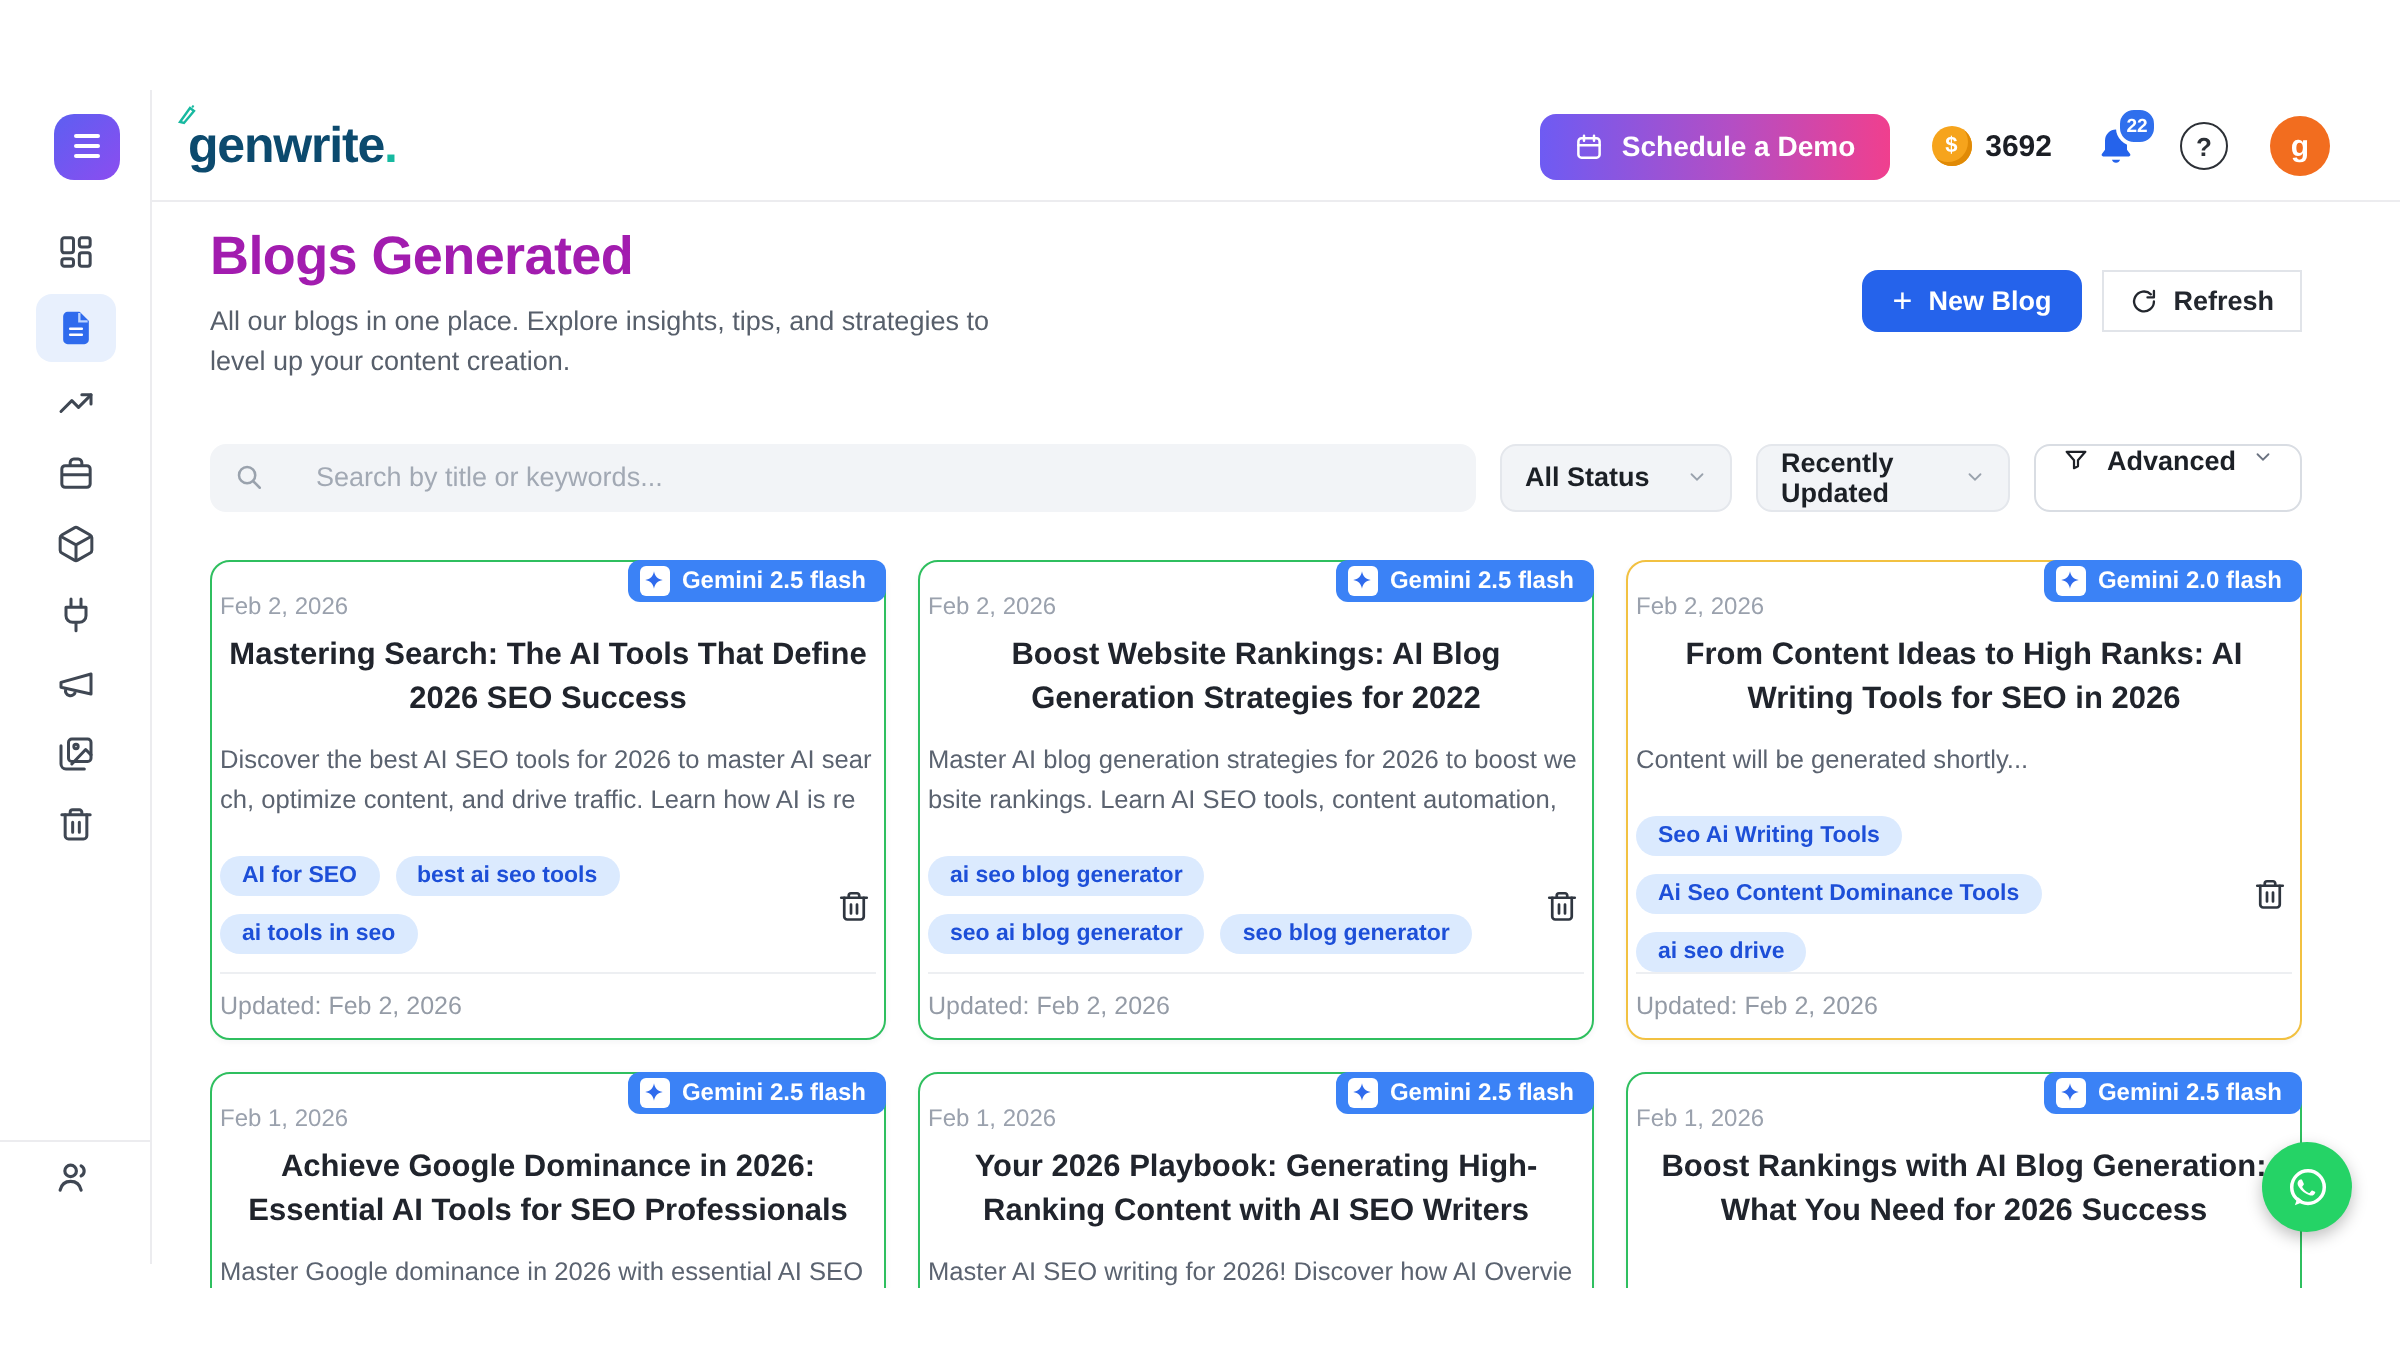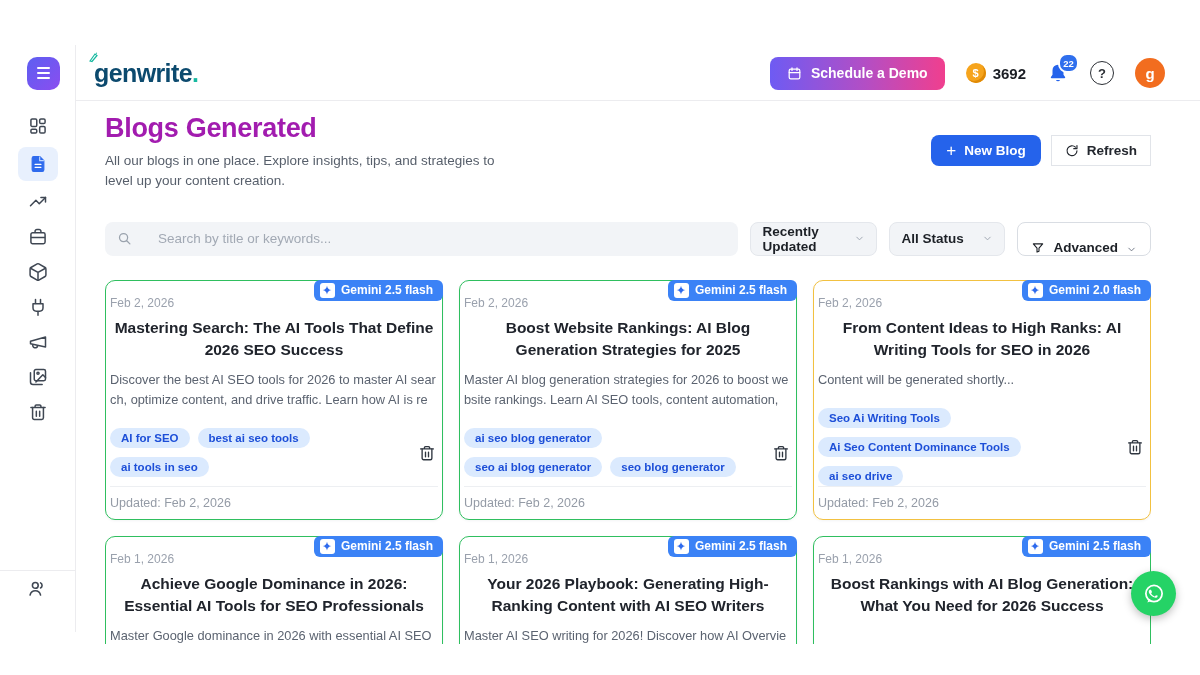--- a/index.html
+++ b/index.html
@@ -59,21 +59,21 @@
   .search{flex:1;height:34px;background:#f2f4f7;border-radius:8px;display:flex;align-items:center;
           padding:0 12px;gap:24px;color:#9aa2ad;}
   .search input{flex:1;border:none;background:transparent;outline:none;font-family:inherit;font-size:13.5px;color:#343a42;}
   .search input::placeholder{color:#a2a9b4;}
   .dropdown{height:34px;box-sizing:border-box;background:#f2f4f7;border:1px solid #e4e7ec;border-radius:8px;
             display:flex;align-items:center;padding:0 11px;gap:8px;font-size:13.5px;font-weight:600;color:#1c2026;cursor:pointer;}
   .dropdown .chev{color:#9aa2ad;margin-left:auto;}
   .dd-status{width:116px;}
   .dd-sort{width:127px;}
   .advanced{height:34px;box-sizing:border-box;background:#fff;border:1px solid #d9dde3;border-radius:8px;
-            display:flex;align-items:flex-end;padding:0 13px;gap:8px;font-family:inherit;font-size:13.5px;font-weight:600;
+            display:flex;align-items:flex-start;padding:0 13px;gap:8px;font-family:inherit;font-size:13.5px;font-weight:600;
             color:#1c2026;cursor:pointer;}
 
   
   .cards-viewport{margin-top:24px;height:364px;overflow:hidden;}
   .cards-grid{display:grid;grid-template-columns:repeat(3,1fr);grid-auto-rows:240px;gap:16px;}
   .card{position:relative;box-sizing:border-box;background:#fff;border:1.6px solid #2fbf5f;border-radius:10px;
         padding:11px 4px 9px;display:flex;flex-direction:column;box-shadow:0 1px 3px rgba(20,30,50,.05);cursor:pointer;}
   .badge{position:absolute;top:-1px;right:-1px;background:#3b82f6;color:#fff;border-radius:6px;
          padding:3px 10px 3px 6px;display:flex;align-items:center;gap:6px;font-size:12px;font-weight:700;}
   .badge-ic{width:15px;height:15px;border-radius:3px;background:#fff;display:flex;align-items:center;justify-content:center;}
@@ -262,30 +262,30 @@
     <div class="filter-row">
       <div class="search">
         <span>
             <svg width="15" height="15" viewBox="0 0 24 24" fill="none" stroke="#9aa2ad" stroke-width="2" stroke-linecap="round">
               <circle cx="10.5" cy="10.5" r="6.5"></circle>
               <path d="m15.6 15.6 5 5"></path>
             </svg>
           </span>
         <input placeholder="Search by title or keywords..." style="">
       </div>
-      <div class="dropdown dd-sort">
-        <span>Recently Updated</span>
+      <div class="dropdown dd-status">
+        <span>All Status</span>
         <span class="chev">
             <svg width="11" height="11" viewBox="0 0 24 24" fill="none" stroke="currentColor" stroke-width="2" stroke-linecap="round">
               <path d="m6 9 6 6 6-6"></path>
             </svg>
           </span>
       </div>
-      <div class="dropdown dd-status">
-        <span>All Status</span>
+      <div class="dropdown dd-sort">
+        <span>Recently Updated</span>
         <span class="chev">
             <svg width="11" height="11" viewBox="0 0 24 24" fill="none" stroke="currentColor" stroke-width="2" stroke-linecap="round">
               <path d="m6 9 6 6 6-6"></path>
             </svg>
           </span>
       </div>
       <button class="advanced">
         <span>
             <svg width="14" height="14" viewBox="0 0 24 24" fill="none" stroke="#1c2026" stroke-width="1.9" stroke-linejoin="round">
               <path d="M4 5h16l-6.3 7.2v5.2L10.3 19v-6.8z"></path>
@@ -335,21 +335,21 @@
         <article class="card" style="border-color: rgb(47, 191, 95);">
           <span class="badge">
             <span class="badge-ic">
                 <svg width="10" height="10" viewBox="0 0 24 24">
                   <path fill="#2f6bed" d="M12 1.5c.9 6 4.6 9.6 10.5 10.5-5.9.9-9.6 4.6-10.5 10.5-.9-5.9-4.6-9.6-10.5-10.5C7.4 11.1 11.1 7.4 12 1.5z"></path>
                 </svg>
               </span>
             <span>Gemini 2.5 flash</span>
           </span>
           <div class="card-date">Feb 2, 2026</div>
-          <h3 class="card-title">Boost Website Rankings: AI Blog Generation Strategies for 2025</h3>
+          <h3 class="card-title">Boost Website Rankings: AI Blog Generation Strategies for 2022</h3>
           <p class="card-desc">Master AI blog generation strategies for 2026 to boost website rankings. Learn AI SEO tools, content automation, ...</p>
           <div class="tag-row">
             <div class="tags">
               <span class="tag">ai seo blog generator</span>
               <span class="tag">seo ai blog generator</span>
               <span class="tag">seo blog generator</span>
             </div>
             <button class="trash-btn">
                 <svg width="18" height="18" viewBox="0 0 24 24" fill="none" stroke="currentColor" stroke-width="1.8" stroke-linecap="round" stroke-linejoin="round">
                   <path d="M3.5 6.5h17M8.5 6.5V5a1.5 1.5 0 0 1 1.5-1.5h4A1.5 1.5 0 0 1 15.5 5v1.5"></path>

